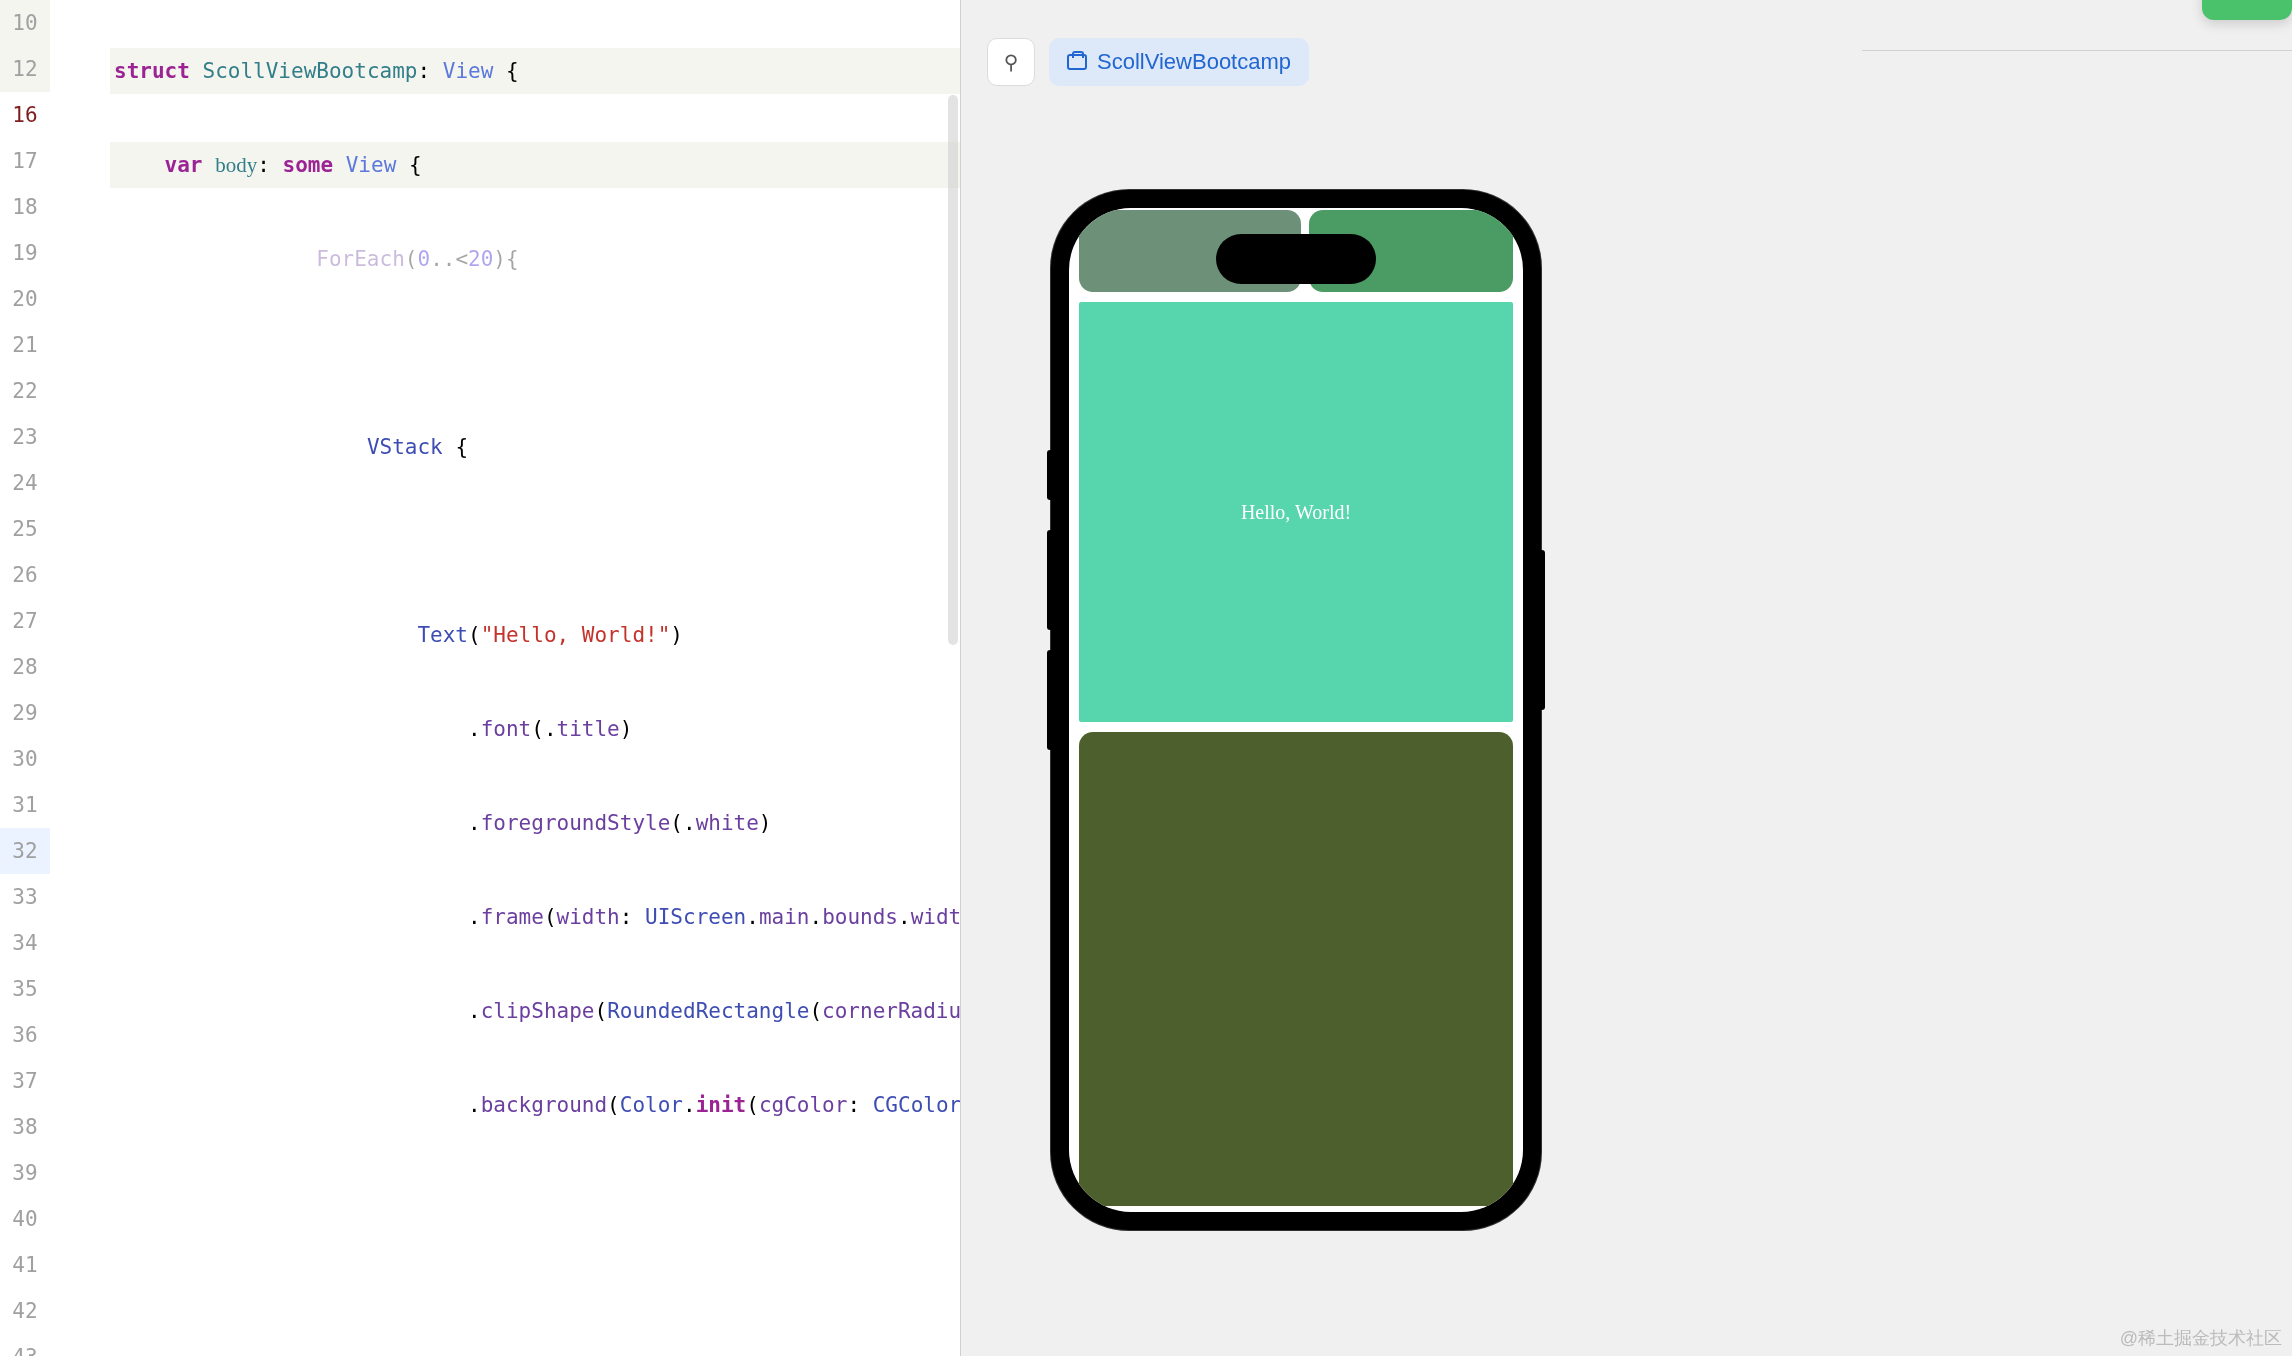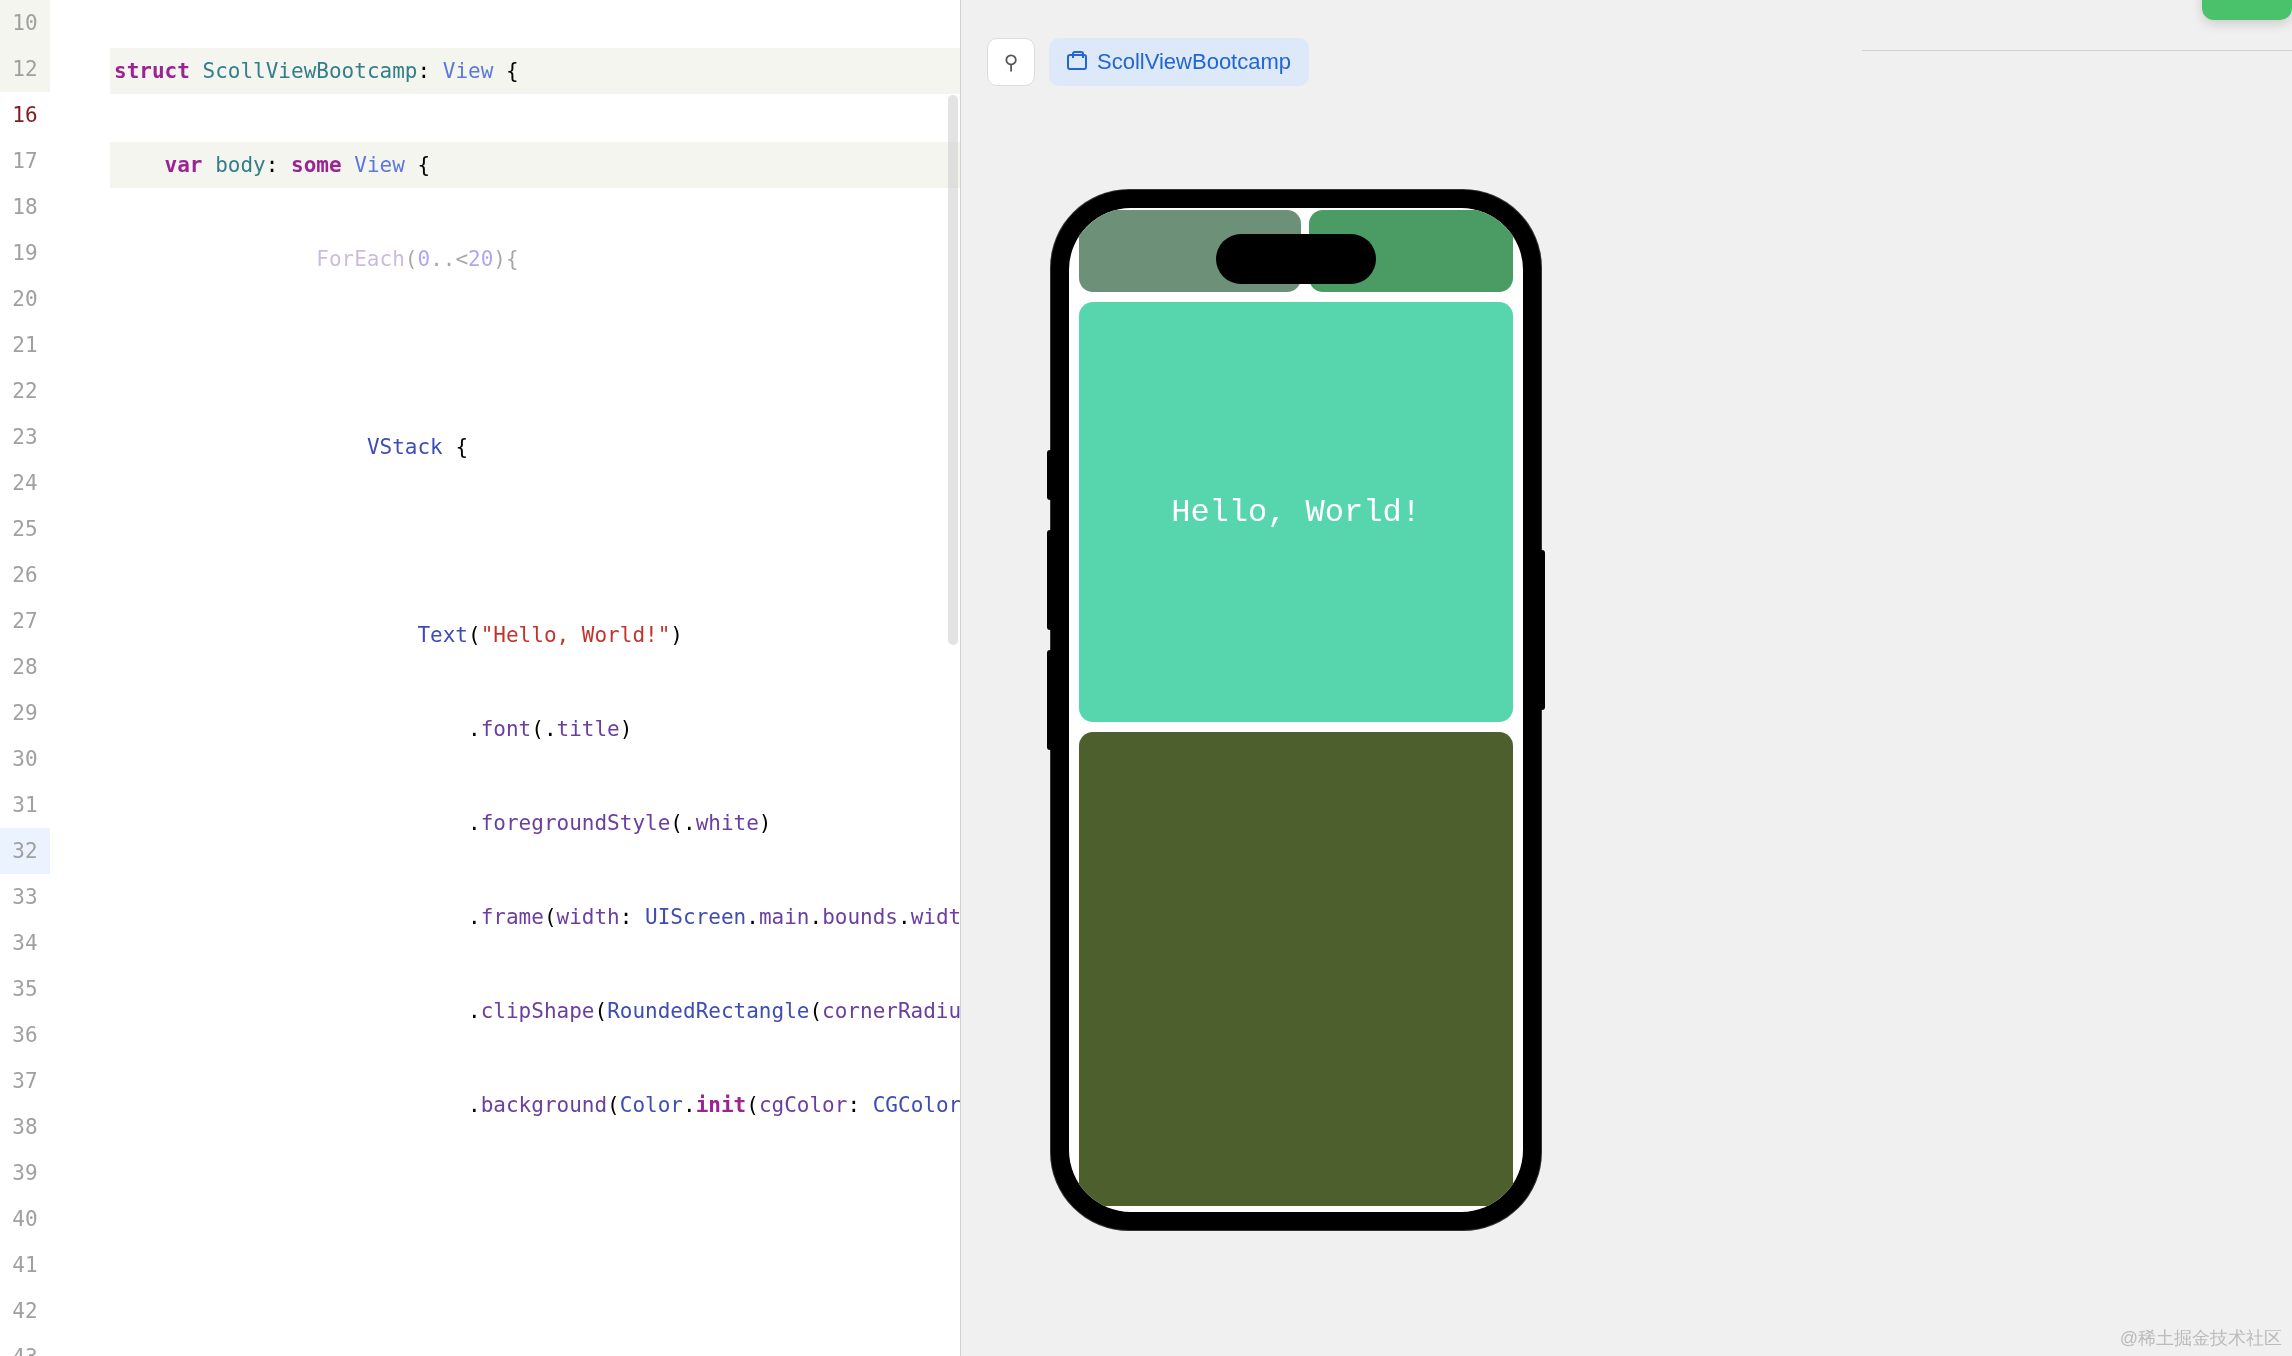--- a/index.html
+++ b/index.html
@@ -37,21 +37,21 @@
     .code-line {
       height: 46px;
       line-height: 46px;
       padding-left: 4px;
     }
     .sticky-line { background: #f5f5f0; }
     .current-line { background: #eaf3ff; }
     .kw { color: #9b2393; font-weight: bold; }
     .type { color: #3e4db3; }
     .name { color: #327e89; }
-    .prop { color: #327e89; }
+    .prop { color: #327e89; font-family: Liberation Serif, serif; }
     .method { color: #6b3fa0; }
     .string { color: #c4332b; }
     .num { color: #1c00cf; }
     .param { color: #6b3fa0; }
     .paren { color: #000; }
     .typec { color: #5c78db; }
     .divider {
       width: 1px;
       background: #d0d0d0;
     }
@@ -182,27 +182,27 @@
       flex-direction: column;
       gap: 10px;
       height: 100%;
     }
     .row1 { display: flex; gap: 8px; height: 82px; margin-top: -4px; }
     .card-small-1 { flex: 1; background: #6d9178; border-radius: 14px; }
     .card-small-2 { flex: 0.92; background: #4a9b64; border-radius: 14px; }
     .card-main {
       height: 420px;
       background: #57d5ac;
-      border-radius: 14px;
+      border-radius: 2px;
       display: flex;
       align-items: center;
       justify-content: center;
       color: #fff;
-      font-family: Liberation Mono, monospace;
-      font-size: 32px;
+      font-family: Liberation Serif, serif;
+      font-size: 20px;
       font-weight: 400;
     }
     .card-dark {
       flex: 1;
       background: #4d5f2c;
       border-radius: 14px;
     }
     .watermark {
       position: absolute;
       bottom: 6px;

